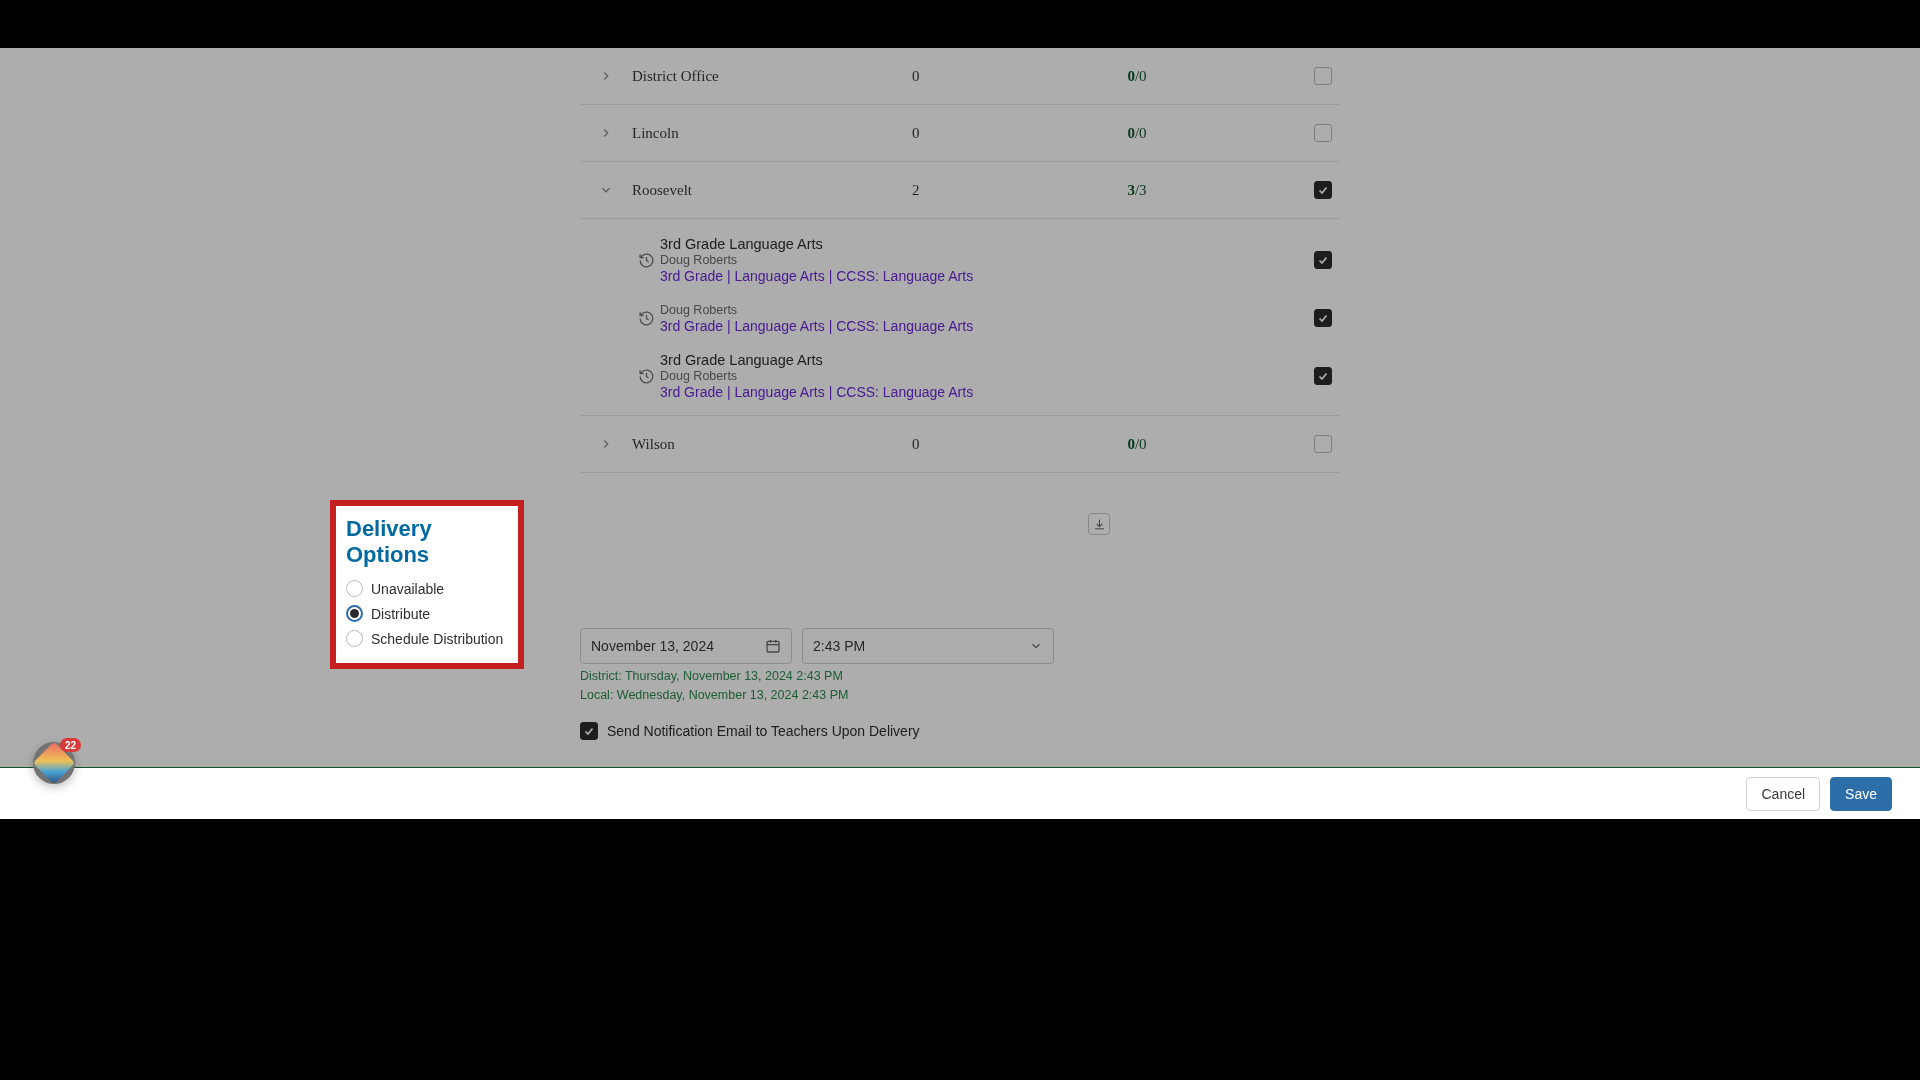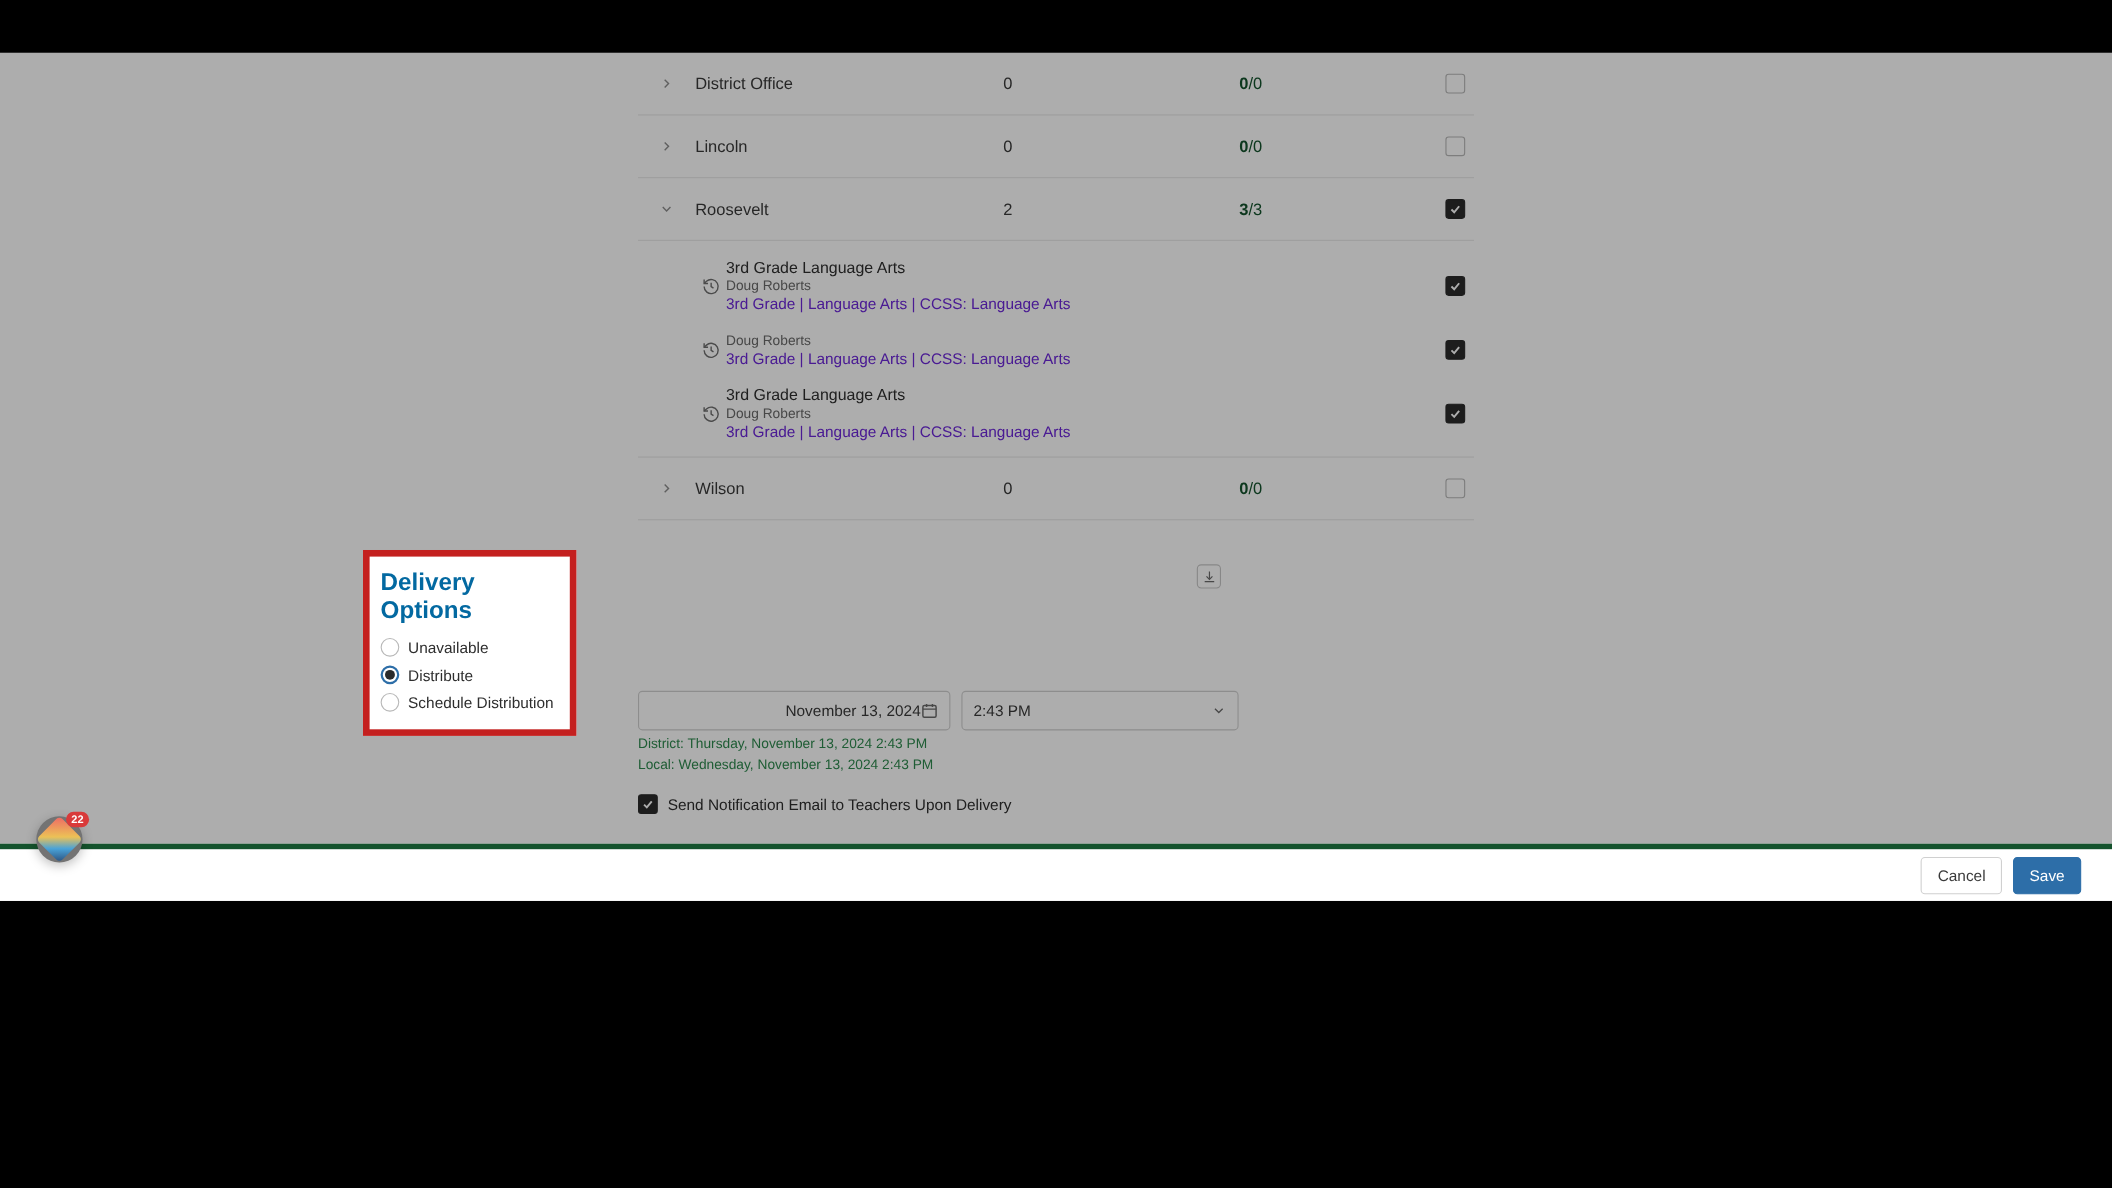--- a/index.html
+++ b/index.html
@@ -12,21 +12,21 @@
   .viewport {
     width: 1920px; height: 771px; background: #fff; position: relative;
   }
 
   .overlay {
     position: absolute; inset: 0; background: rgba(0,0,0,0.32); pointer-events: none;
   }
 
   .content { width: 760px; margin: 0 auto; position: relative; padding-top: 0; }
 
-  .row { display: flex; align-items: center; height: 57px; border-bottom: 1px solid #e8e8e8; }
+  .row { display: flex; align-items: center; height: 57px; border-bottom: 1px solid #e8e8e8; font-family: Liberation Serif, serif; }
   .row.school { height: 57px; }
   .row .expand-col { width: 52px; display:flex; justify-content:center; color:#8d8d8d; }
   .row .name-col { width: 280px; color:#3a3a3a; font-size:15px; }
   .row .count-col { width: 110px; text-align:left; color:#3a3a3a; font-size:15px; }
   .row .ratio-col { width: 230px; text-align:center; color:#14532d; font-size:15px; }
   .row .ratio-col .b { font-weight:600; }
   .row .check-col { width: 88px; display:flex; justify-content:flex-end; padding-right:8px; }
 
   .checkbox { width:18px; height:18px; border:1.6px solid #b8b8b8; border-radius:3px; background:#fff; display:flex; align-items:center; justify-content:center; }
   .checkbox.checked { background:#2b2b2b; border-color:#2b2b2b; }
@@ -69,32 +69,32 @@
   .radio.selected .dot { width:9px; height:9px; border-radius:50%; background:#2b2b2b; }
   .radio .dot { display:none; }
   .radio.selected .dot { display:block; }
 
   
   .form-section { padding-top: 150px; }
   .form-row-labels { display:flex; gap:36px; margin-top: 10px; }
   .lbl { font-size:14px; color:#2e2e2e; font-weight:500; }
   .inputs-row { display:flex; gap:10px; margin-top:5px; }
   .input-box { height:36px; border:1px solid #d0d0d0; border-radius:4px; background:#fff; display:flex; align-items:center; padding:0 10px; color:#3a3a3a; font-size:14px; }
-  .date-box { width:284px; justify-content:flex-end; }
+  .date-box { width:212px; justify-content:space-between;gap:40px; }
   .time-box { width:252px; justify-content:space-between; }
   .hint-green { color:#2f8a4f; font-size:12.5px; margin-top:5px; }
 
   .notify-row { display:flex; align-items:center; gap:9px; margin-top:20px; font-size:14px; color:#2e2e2e; }
 
   .export-btn { position:absolute; left: 1088px; top: 465px; width:22px; height:22px; border:1px solid #c8c8c8; border-radius:4px; display:flex; align-items:center; justify-content:center; background:#fff; color:#6a6a6a; }
 
   
   .footer {
     position:absolute; left:0; right:0; top: 719px; height:52px;
-    border-top:5px solid #14532d; background:#fff;
+    border-top:1px solid #14532d; background:#fff;
     display:flex; justify-content:flex-end; align-items:center; gap:10px; padding-right:28px;
   }
   .btn { height:34px; padding:0 14px; border-radius:4px; font-size:14px; display:flex; align-items:center; cursor:pointer; }
   .btn-cancel { background:#fff; border:1px solid #d0d0d0; color:#3a3a3a; }
   .btn-save { background:#2d6ea8; border:1px solid #2d6ea8; color:#fff; }
 
   
   .float-widget { position:absolute; left:33px; top:694px; width:42px; height:42px; border-radius:50%; background:#737373; box-shadow:0 3px 10px rgba(0,0,0,0.25); display:flex; align-items:center; justify-content:center; z-index:30; }
   .float-widget .inner { width:30px; height:30px; border-radius:4px; background:linear-gradient(135deg,#e66 0%, #ecc156 45%, #4aa3d8 70%, #2a4d7a 100%); transform: rotate(45deg); }
   .float-badge { position:absolute; top:-4px; right:-6px; background:#d93a3a; color:#fff; font-size:10px; font-weight:700; padding:1.5px 5px; border-radius:9px; }

